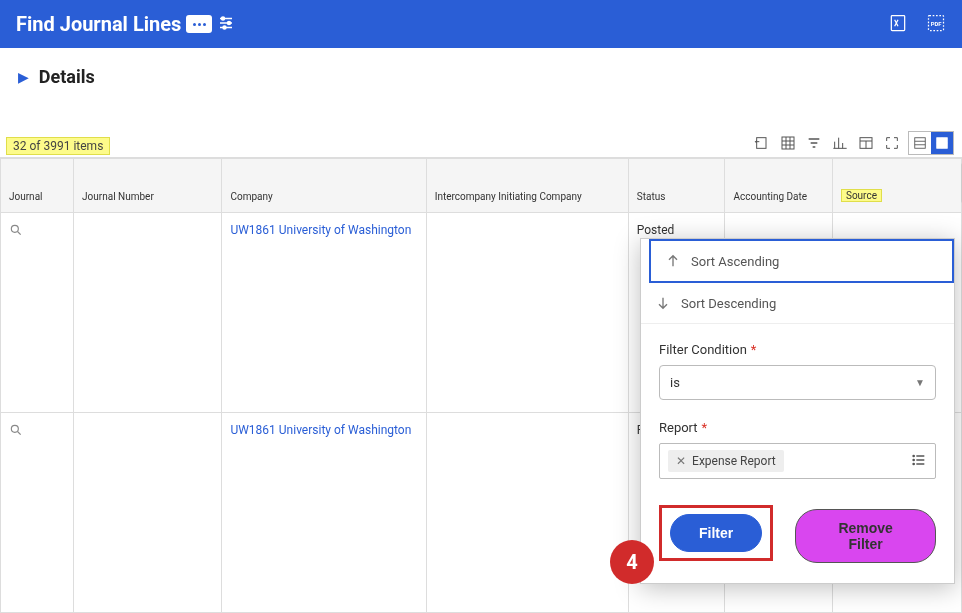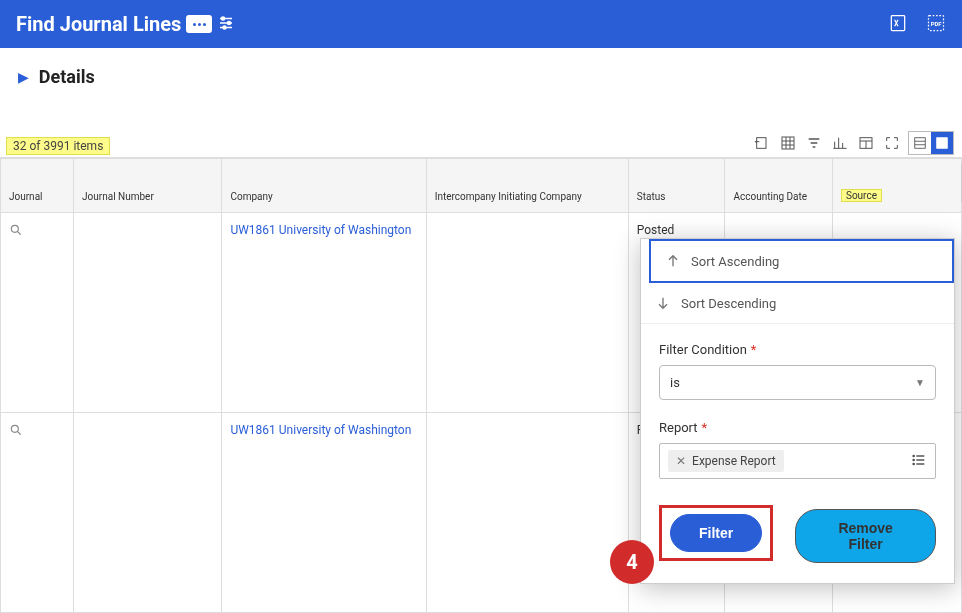--- a/index.html
+++ b/index.html
@@ -50,21 +50,21 @@
   .sel-box { border: 1px solid #bbb; border-radius: 4px; padding: 9px 10px; font-size: 13px; color: #333; display: flex; justify-content: space-between; align-items: center; margin-bottom: 20px; cursor: pointer; }
   .sel-box .tri { color: #777; font-size: 10px; }
   .val-box { border: 1px solid #bbb; border-radius: 2px; padding: 6px 8px; display: flex; align-items: center; justify-content: space-between; gap: 8px; }
   .chip { background: #eee; border-radius: 2px; padding: 4px 8px; font-size: 12px; color: #444; display: flex; align-items: center; gap: 6px; }
   .chip .x { color: #777; font-size: 12px; cursor: pointer; }
   .list-ico svg { stroke: #555; }
   .btn-row { display: flex; gap: 22px; margin-top: 24px; align-items: center; }
   .btn-filter-wrap { border: 3px solid #d12b2b; padding: 6px 8px; }
   .btn { border-radius: 22px; padding: 10px 28px; font-size: 14px; font-weight: 600; cursor: pointer; border: 1px solid; }
   .btn.primary { background: #2a5ed6; color: #fff; border-color: #2a5ed6; }
-  .btn.secondary { background: #0ea5e9; color: #333; border-color: #555; margin-top: 6px; }
+  .btn.secondary { background: #d946ef; color: #333; border-color: #555; margin-top: 6px; }
 
   .step-badge { position: absolute; top: 540px; left: 610px; width: 44px; height: 44px; border-radius: 50%; background: #d12b2b; color: #fff; display: flex; align-items: center; justify-content: center; font-size: 20px; font-weight: 700; z-index: 60; }
 </style>
 </head>
 <body>
 
 <div class="header-bar">
   <div class="header-left">
     <div class="header-title">Find Journal Lines</div>
     <div class="header-icon-box">

